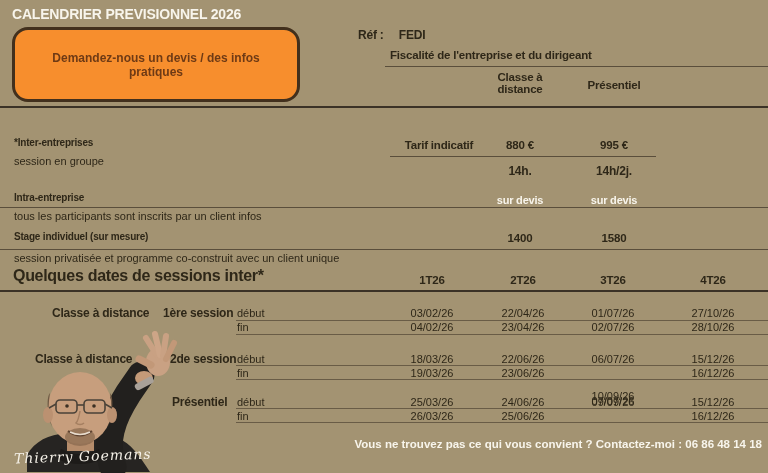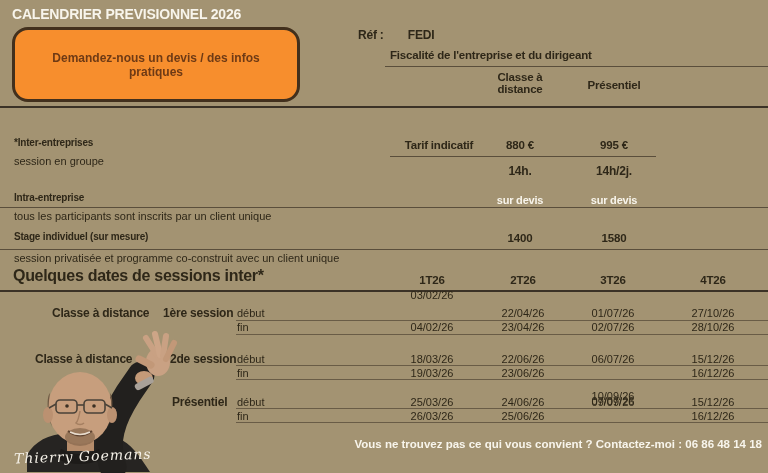--- a/index.html
+++ b/index.html
@@ -47,21 +47,21 @@
 <body>
 
 <div class="abs page-title">CALENDRIER PREVISIONNEL 2026</div>
 
 <div class="abs cta">
   <span>Demandez-nous un devis / des infos pratiques</span>
 </div>
 
 <div class="abs b fs12" style="top:28px;left:358px;">
   <span>Réf :</span>
-  <span style="margin-left:21px;">FEDI</span>
+  <span style="margin-left:12px;">FEDI</span>
 </div>
 <div class="abs b fs115" style="top:49px;left:390px;">Fiscalité de l'entreprise et du dirigeant</div>
 <div class="hr-thin" style="top:66px;left:385px;right:0;"></div>
 
 <div class="abs b fs115 colA" style="top:71px;">Classe à distance</div>
 <div class="abs b fs115 colB" style="top:79px;">Présentiel</div>
 
 <div class="hr" style="top:106px;"></div>
 
 <div class="abs b fs125" style="top:137px;left:14px;">*Inter-entreprises</div>
@@ -70,39 +70,39 @@
 <div class="abs b fs115 colA" style="top:139px;">880 €</div>
 <div class="abs b fs115 colB" style="top:139px;">995 €</div>
 <div class="hr-thin" style="top:156px;left:390px;width:266px;"></div>
 <div class="abs b fs12 colA" style="top:164px;">14h.</div>
 <div class="abs b fs12 colB" style="top:164px;">14h/2j.</div>
 
 <div class="abs b fs125" style="top:192px;left:14px;">Intra-entreprise</div>
 <div class="abs b fs11 white colA" style="top:194px;">sur devis</div>
 <div class="abs b fs11 white colB" style="top:194px;">sur devis</div>
 <div class="hr-thin" style="top:207px;left:0;right:0;"></div>
-<div class="abs fs11" style="top:210px;left:14px;">tous les participants sont inscrits par un client unique</div>
+<div class="abs fs11" style="top:210px;left:14px;">tous les participants sont inscrits par un client infos</div>
 
 <div class="abs b fs125" style="top:231px;left:14px;">Stage individuel (sur mesure)</div>
 <div class="abs b fs115 colA" style="top:232px;">1400</div>
 <div class="abs b fs115 colB" style="top:232px;">1580</div>
 <div class="hr-thin" style="top:249px;left:0;right:0;"></div>
 <div class="abs fs11" style="top:252px;left:14px;">session privatisée et programme co-construit avec un client unique</div>
 
 <div class="abs sched-title">Quelques dates de sessions inter*</div>
 <div class="abs b fs115 q1" style="top:274px;">1T26</div>
 <div class="abs b fs115 q2" style="top:274px;">2T26</div>
 <div class="abs b fs115 q3" style="top:274px;">3T26</div>
 <div class="abs b fs115 q4" style="top:274px;">4T26</div>
 <div class="hr" style="top:290px;"></div>
 
 <div class="abs b fs12" style="top:306px;left:52px;">Classe à distance</div>
 <div class="abs b fs12" style="top:306px;left:163px;">1ère session</div>
 <div class="abs fs11" style="top:307px;left:237px;">début</div>
-<div class="abs fs11 q1" style="top:289px;">03/02/26</div>
+<div class="abs fs11 q1" style="top:307px;">03/02/26</div>
 <div class="abs fs11 q2" style="top:307px;">22/04/26</div>
 <div class="abs fs11 q3" style="top:307px;">01/07/26</div>
 <div class="abs fs11 q4" style="top:307px;">27/10/26</div>
 <div class="sep" style="top:320px;"></div>
 <div class="abs fs11" style="top:321px;left:237px;">fin</div>
 <div class="abs fs11 q1" style="top:321px;">04/02/26</div>
 <div class="abs fs11 q2" style="top:321px;">23/04/26</div>
 <div class="abs fs11 q3" style="top:321px;">02/07/26</div>
 <div class="abs fs11 q4" style="top:321px;">28/10/26</div>
 <div class="sep" style="top:334px;"></div>

